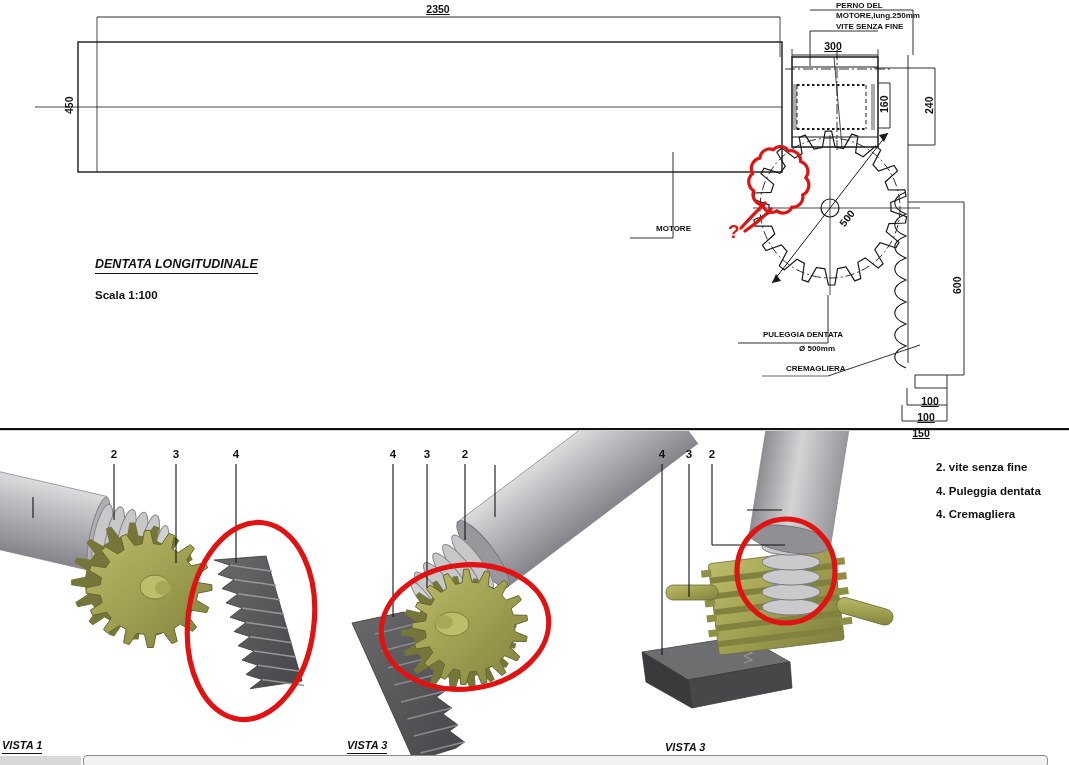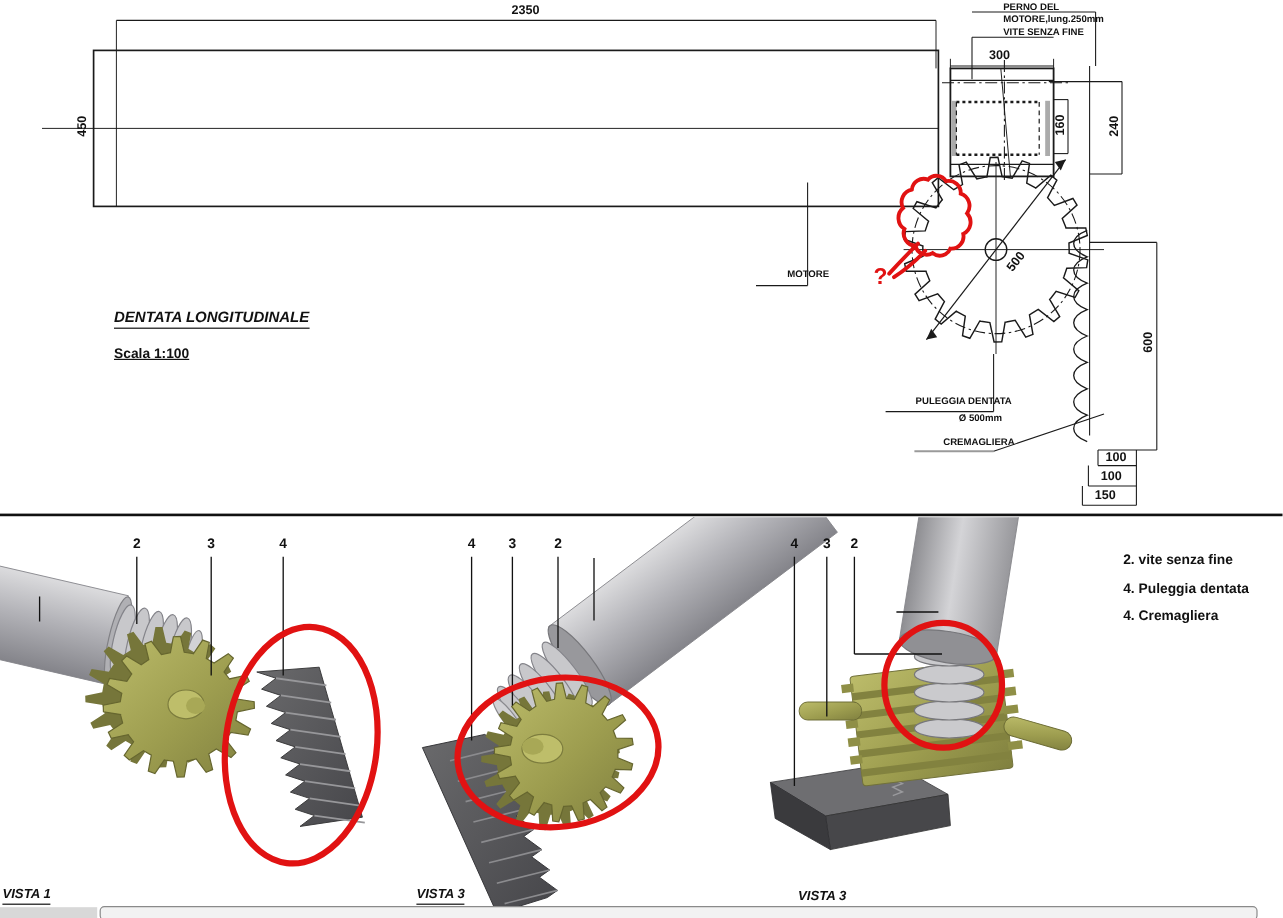--- a/index.html
+++ b/index.html
@@ -1,29 +1,29 @@
 <!DOCTYPE html>
 <html><head>
 <meta charset="utf-8">
 <style>
   html,body{margin:0;padding:0;background:#fff;}
   #stage{position:relative;width:1069px;height:765px;background:#fff;overflow:hidden;
          font-family:"Liberation Sans",sans-serif;}
   #cad{position:absolute;left:0;top:0;}
   .lbl{position:absolute;font:bold 8px/1.2 "Liberation Sans",sans-serif;color:#111;white-space:nowrap;padding-left:24px;}
   .dim{position:absolute;font:bold 10.5px/1 "Liberation Sans",sans-serif;color:#111;white-space:nowrap;
-       width:70px;text-align:center;}
-  .dim.small{width:32px;}
+       width:70px;text-align:center;text-decoration:underline;}
+  .dim.small{width:32px;margin-top:20px;}
   .vdim{position:absolute;font:bold 10.5px/1 "Liberation Sans",sans-serif;color:#111;white-space:nowrap;
         width:30px;text-align:center;transform:rotate(-90deg);}
   .ddim{position:absolute;font:bold 10.5px/1 "Liberation Sans",sans-serif;color:#111;white-space:nowrap;
         width:30px;text-align:center;transform:rotate(-52deg);}
   .title{position:absolute;font:bold italic 12.5px/1 "Liberation Sans",sans-serif;color:#111;
          border-bottom:1.6px solid #111;padding-bottom:2px;white-space:nowrap;}
-  .scala{position:absolute;font:bold 11.5px/1 "Liberation Sans",sans-serif;color:#111;white-space:nowrap;text-decoration:underline;}
+  .scala{position:absolute;font:bold 11.5px/1 "Liberation Sans",sans-serif;color:#111;white-space:nowrap;}
   .vista{position:absolute;font:bold italic 11px/1 "Liberation Sans",sans-serif;color:#111;
          border-bottom:1.8px solid #111;padding-bottom:2px;white-space:nowrap;}
   .callout{position:absolute;font:bold 11.5px/1 "Liberation Sans",sans-serif;color:#111;
            width:12px;text-align:center;white-space:nowrap;}
   .legend-item{position:absolute;font:bold 11.5px/1 "Liberation Sans",sans-serif;color:#111;white-space:nowrap;text-align:right;}
   .qmark{position:absolute;font:bold 19px/1 "Liberation Sans",sans-serif;color:#e11212;white-space:nowrap;}
   .bar-left{position:absolute;left:0;top:756px;width:81px;height:9px;background:#d8d8d8;}
   .scrollbar{position:absolute;left:83px;top:755px;width:965px;height:12px;background:#f2f2f2;
              border:1px solid #8a8a8a;border-radius:4px;box-sizing:border-box;}
 </style>

